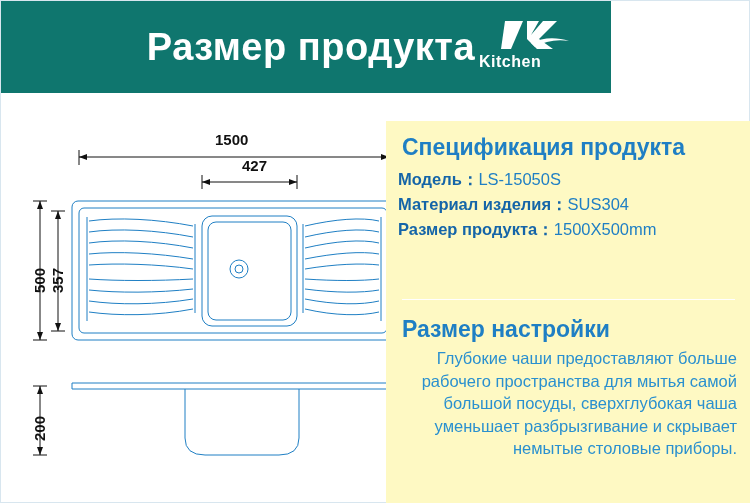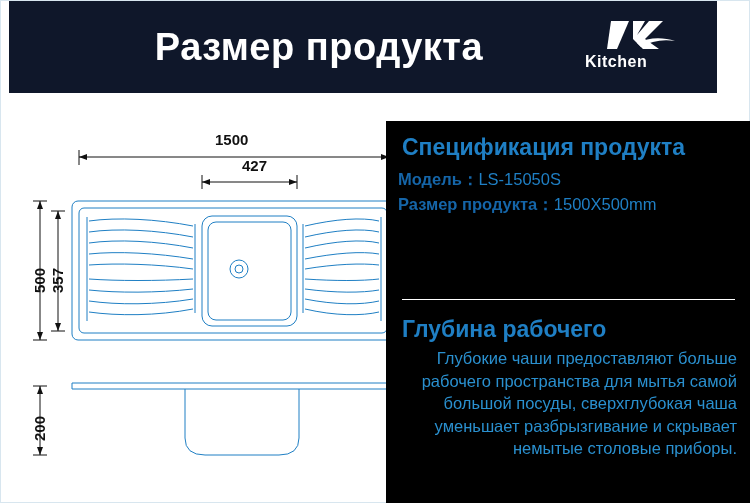--- a/index.html
+++ b/index.html
@@ -20,25 +20,24 @@
     background: #ffffff;
     border: 1px solid #d8e6ef;
     box-sizing: border-box;
   }
 
   
   .header {
     position: absolute;
     left: 0;
     top: 0;
-    width: 708px;
+    width: 610px;
     height: 92px;
-    background: #0f172a;
-    box-sizing: border-box;
-    margin-left: 8px;
+    background: #0f766e;
+    box-sizing: border-box;
   }
   .header-title {
     position: absolute;
     left: 0;
     top: 0;
     width: 620px;
     height: 92px;
     line-height: 92px;
     text-align: center;
     color: #ffffff;
@@ -72,21 +71,21 @@
     letter-spacing: 0.5px;
   }
 
   
   .info-panel {
     position: absolute;
     left: 385px;
     top: 120px;
     width: 365px;
     height: 383px;
-    background: #000000;
+    background: #fef9c3;
     box-sizing: border-box;
   }
   .panel-block {
     position: absolute;
     left: 0;
     width: 365px;
     box-sizing: border-box;
   }
   .spec-block { top: 8px; }
   .depth-block { top: 190px; }
@@ -257,27 +256,30 @@
 
   <div class="info-panel">
 
     <div class="panel-block spec-block">
       <div class="panel-heading">Спецификация продукта</div>
       <ul class="spec-list">
         <li class="spec-item">
           <span class="label">Модель：</span><span class="value">LS-15050S</span>
         </li>
         <li class="spec-item">
+          <span class="label">Материал изделия：</span><span class="value">SUS304</span>
+        </li>
+        <li class="spec-item">
           <span class="label">Размер продукта：</span><span class="value">1500X500mm</span>
         </li>
       </ul>
     </div>
 
     <div class="divider"></div>
 
     <div class="panel-block depth-block">
-      <div class="panel-heading">Глубина рабочего</div>
+      <div class="panel-heading">Размер настройки</div>
       <div class="depth-text">Глубокие чаши предоставляют больше рабочего пространства для мытья самой большой посуды, сверхглубокая чаша уменьшает разбрызгивание и скрывает немытые столовые приборы.</div>
     </div>
 
   </div>
 
 </div>
 
 </body></html>

